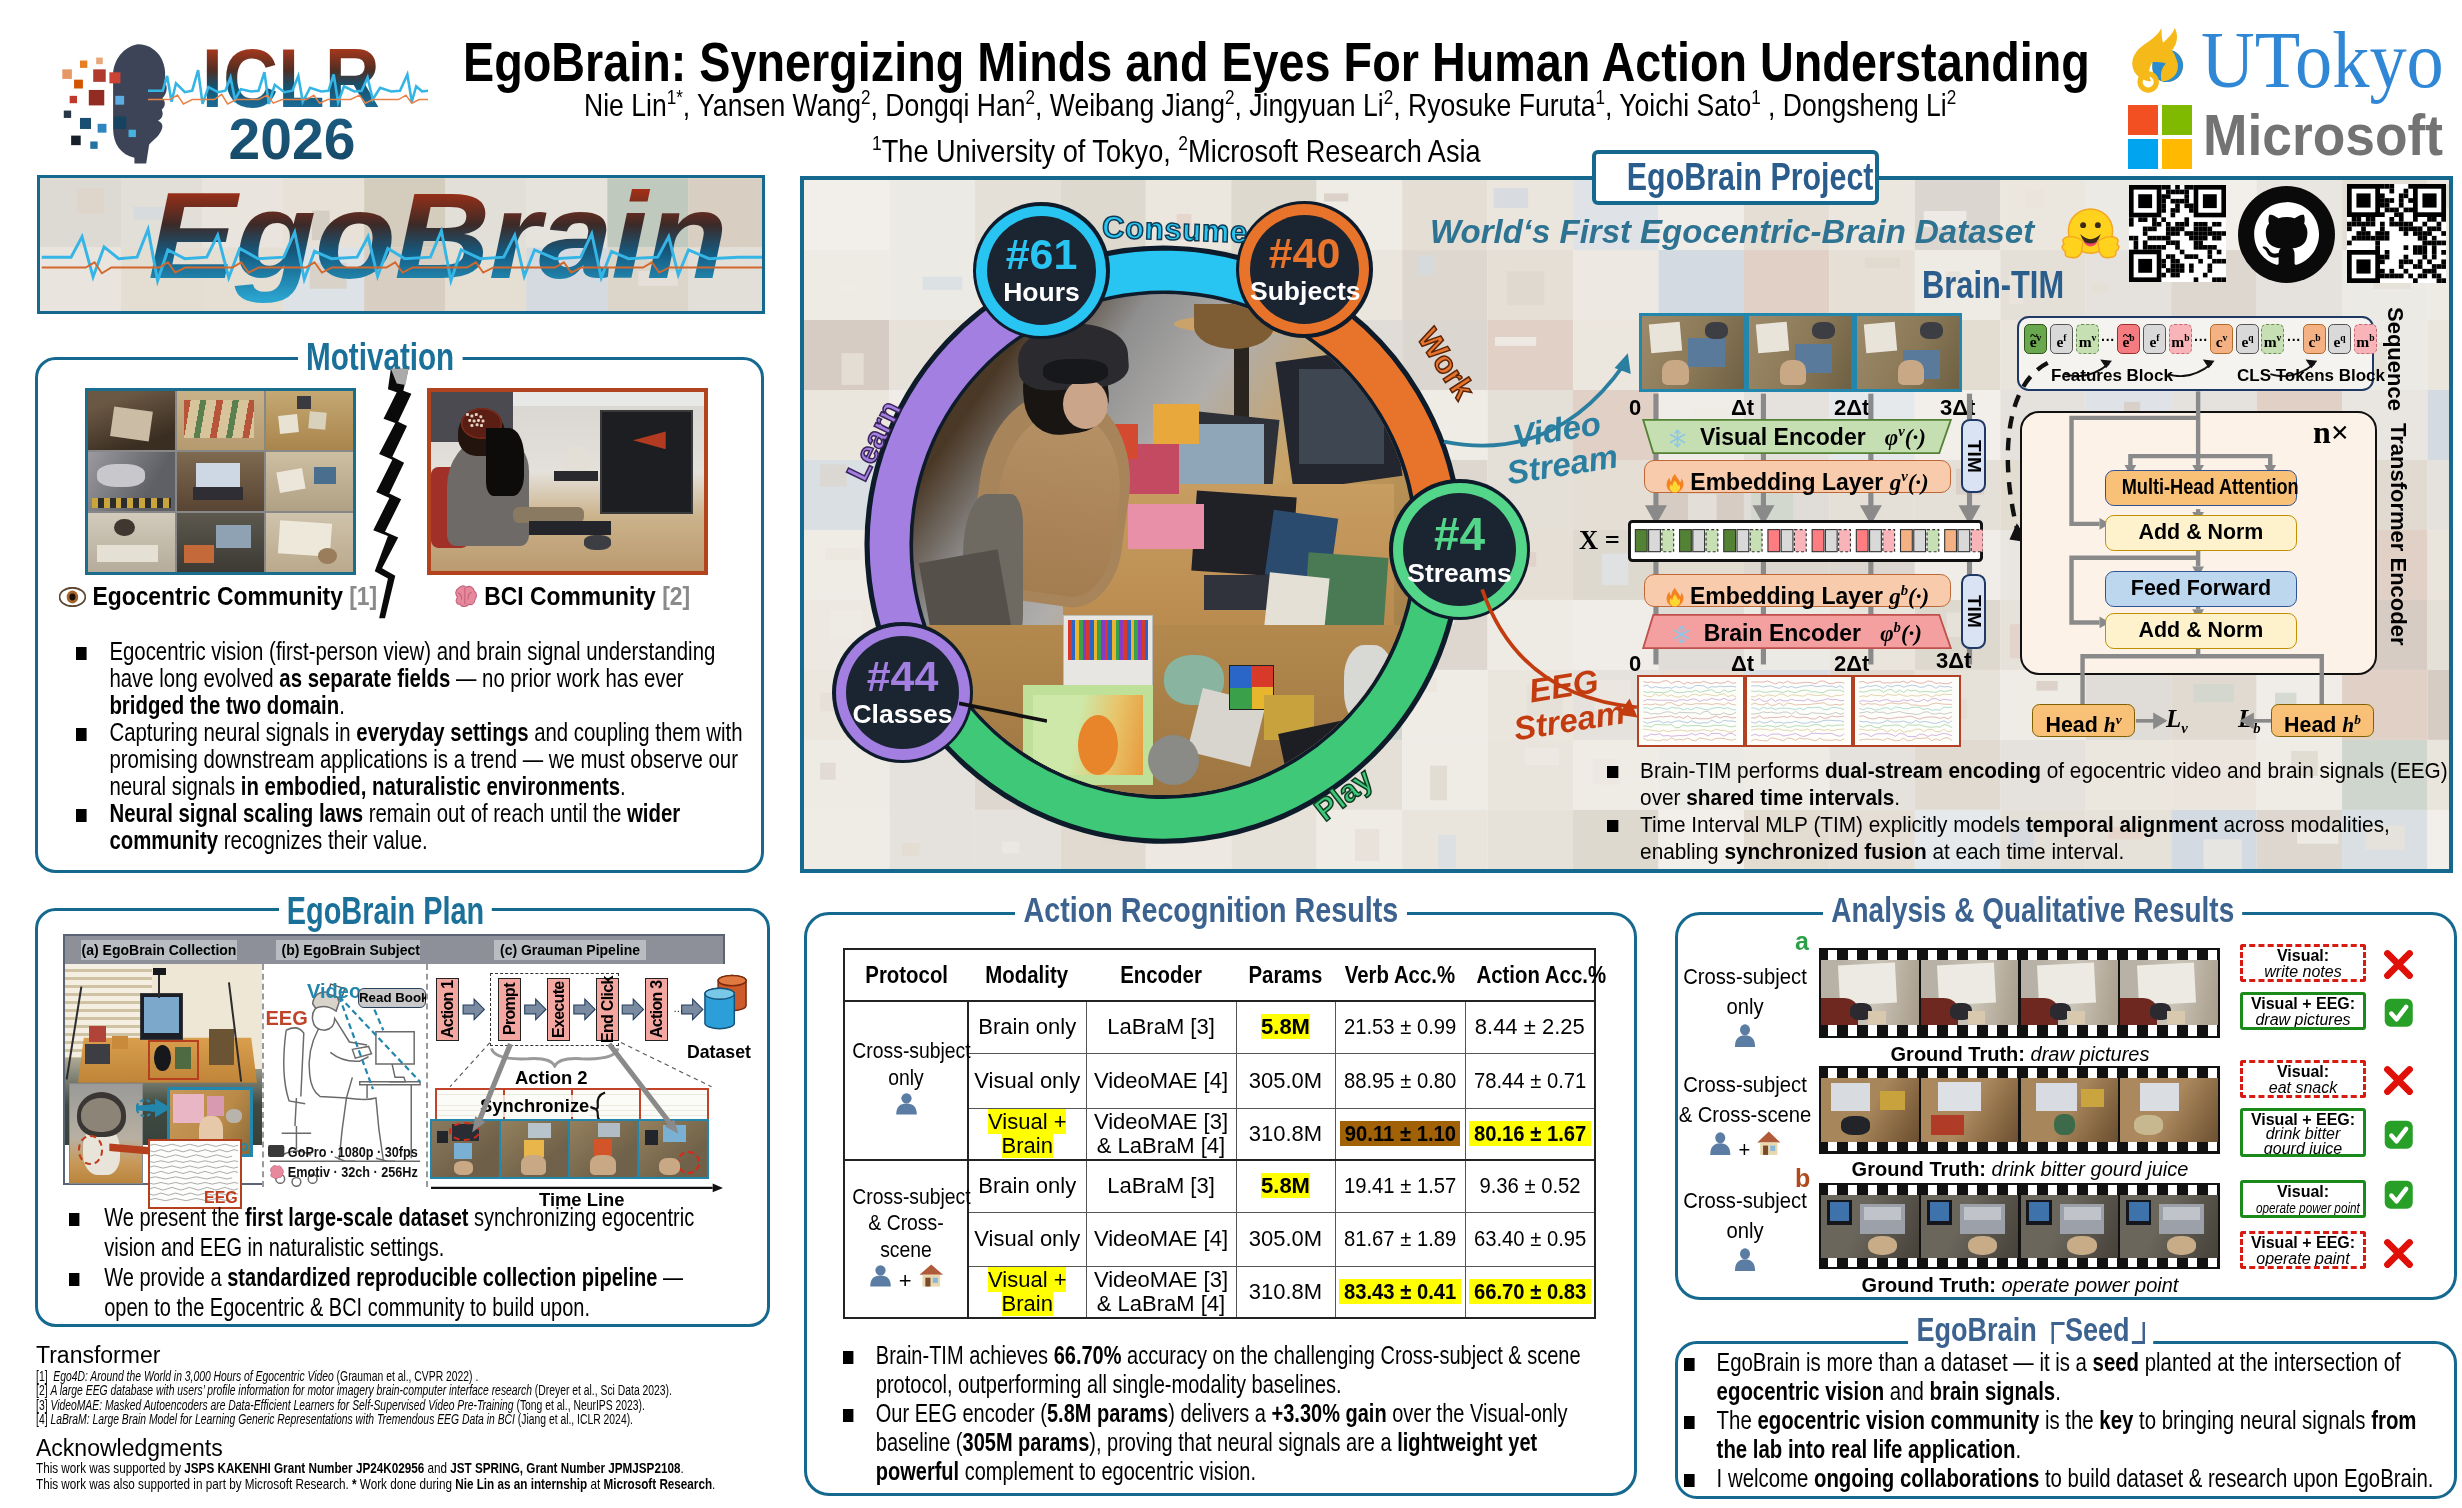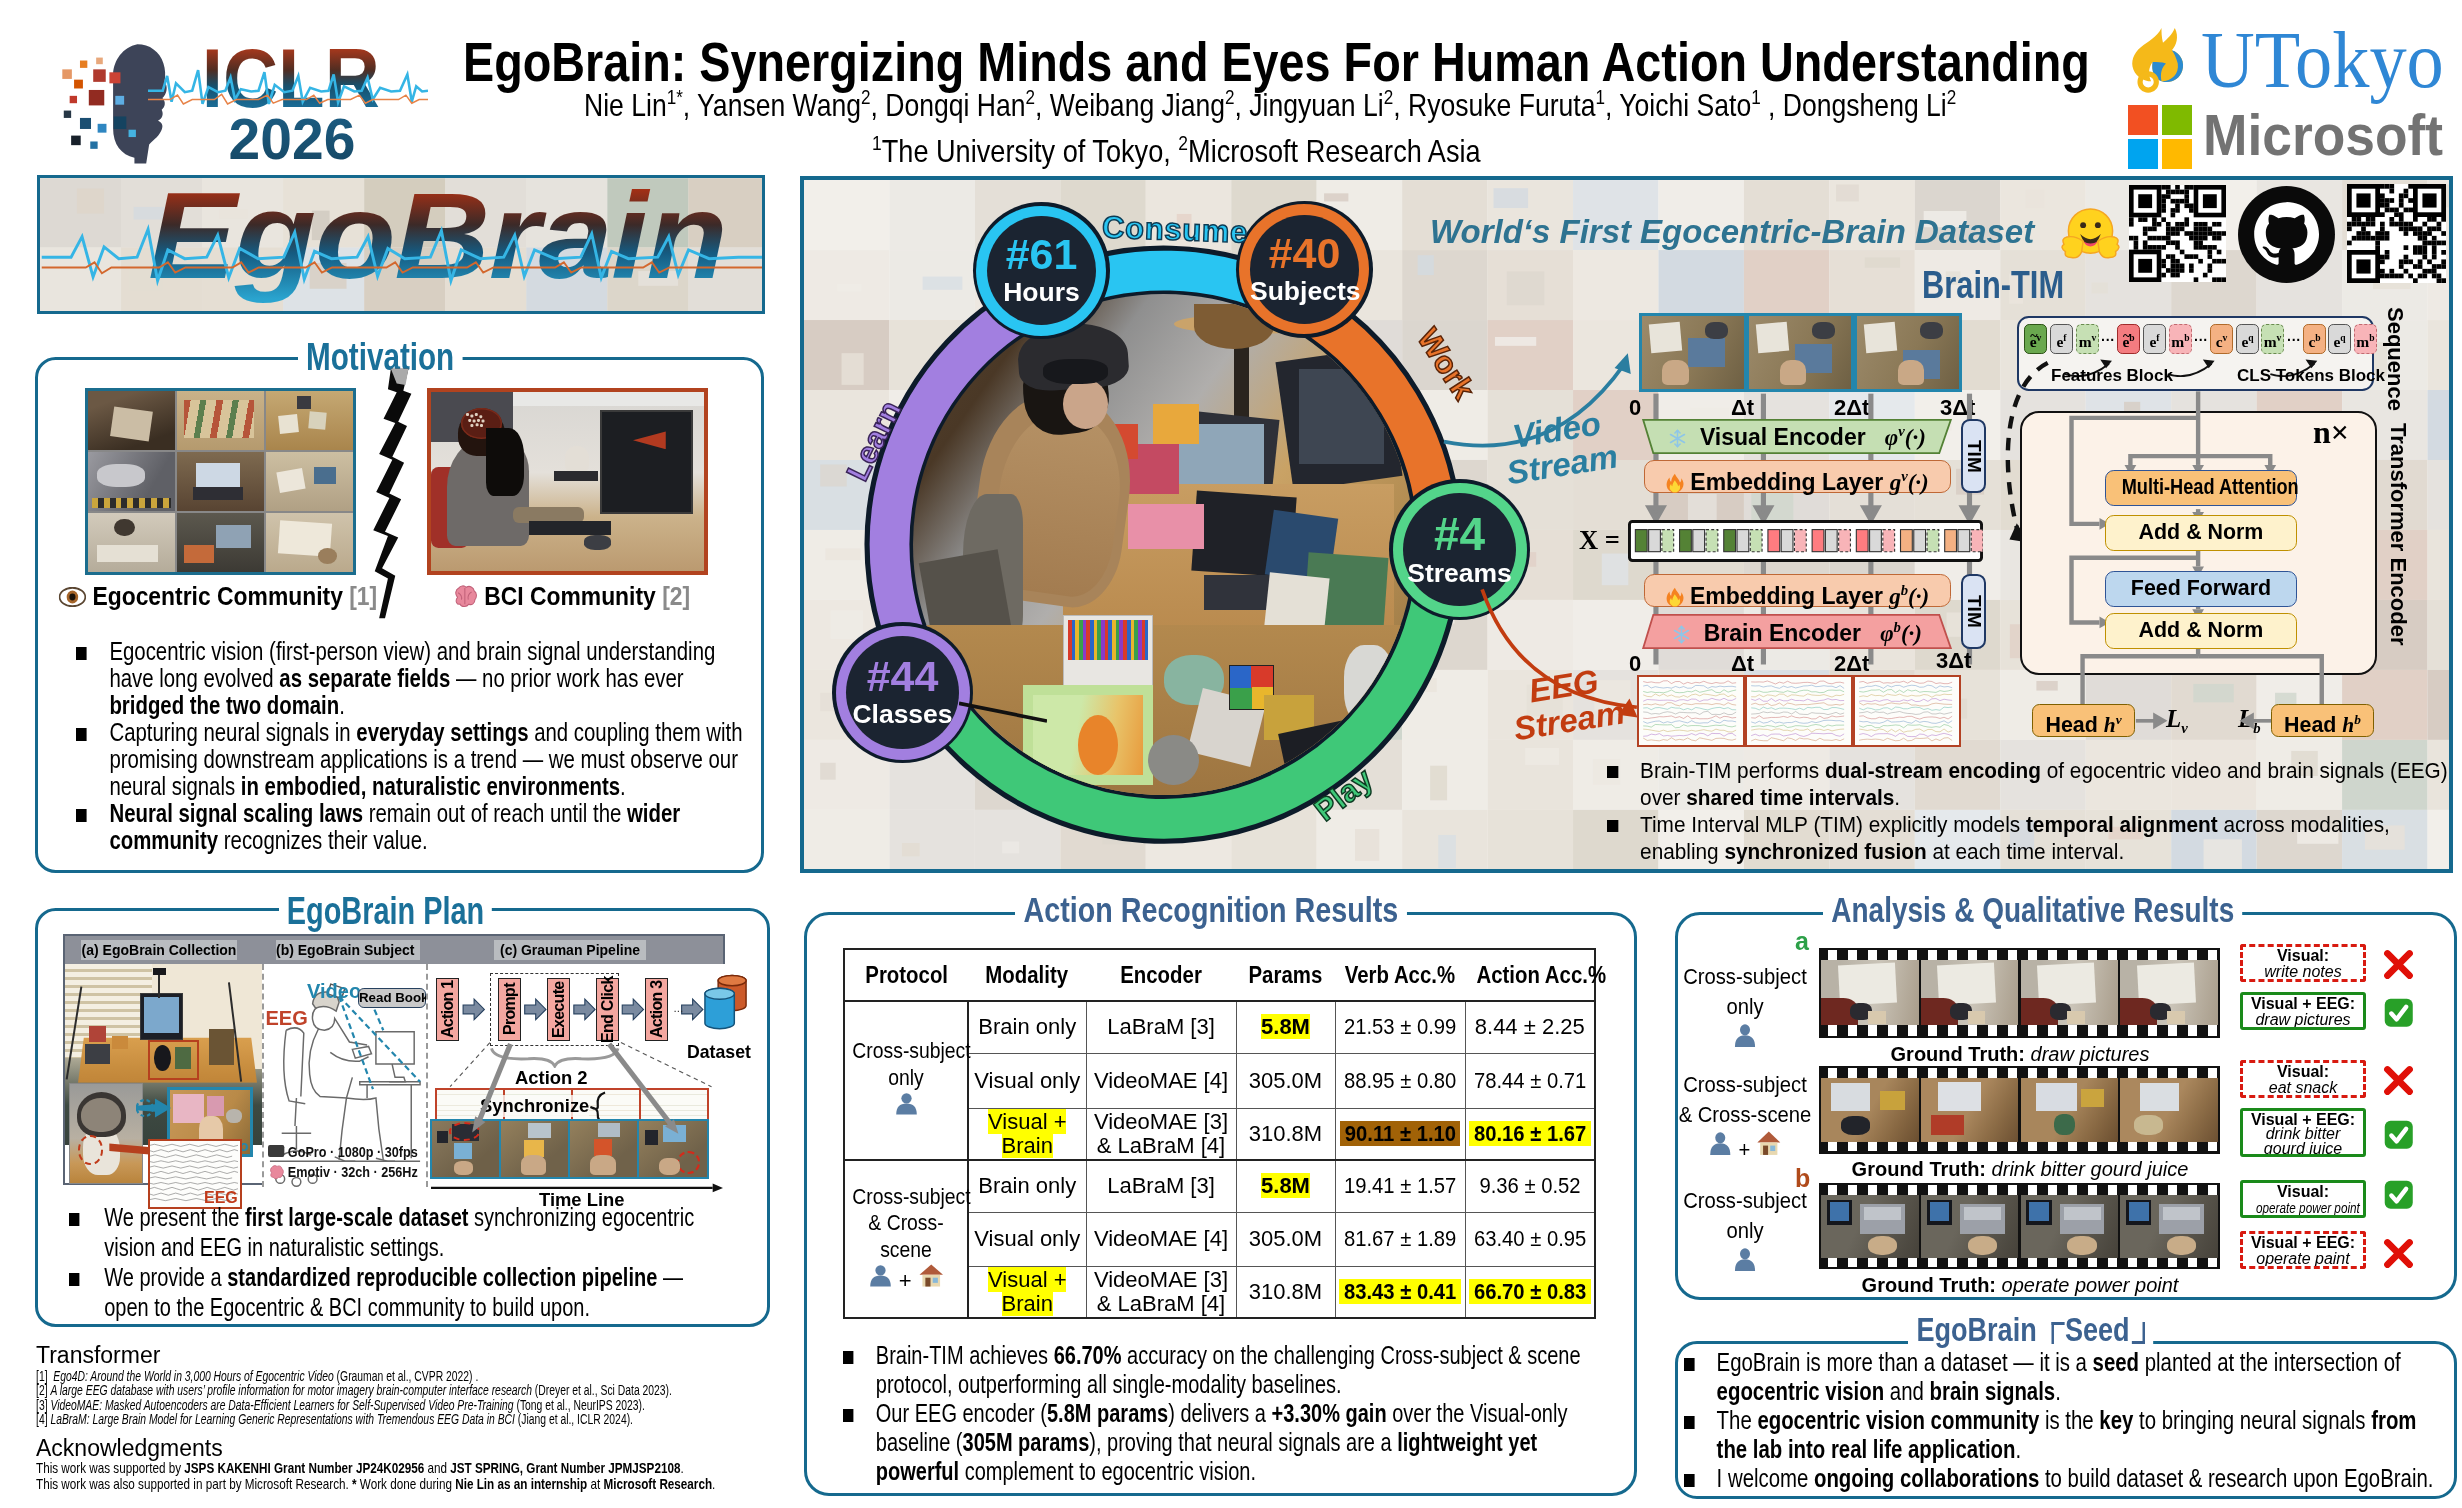--- a/index.html
+++ b/index.html
@@ -197,21 +197,21 @@
         <span><b>Neural signal scaling laws</b> remain out of reach until the <b>wider</b><br><b>community</b> recognizes their value.</span>
       </div>
 </div>
 
 <div class="box" style="left:35px; top:908px; width:735px; height:419px;"></div>
 <div class="sectitle" style="left:279px; top:890px; font-size:38px; color:#1a7099; transform:scaleX(0.76); transform-origin:left top; padding:0 10.3px;">EgoBrain Plan</div>
 
 <div class="abs" style="left:63px; top:934px; width:662px; height:251px; border:2.9px solid #5a6474; background:#fff;">
   <div class="abs" style="left:0; top:0; width:100%; height:28px; background:#8d9099;"></div>
   <div class="abs" style="left:16px; top:4.4px; width:156px; height:20px; background:#b9bcc0; text-align:center; font-weight:bold; font-size:14px; line-height:20px; white-space:nowrap;">(a) EgoBrain Collection</div>
-  <div class="abs" style="left:211px; top:4.4px; width:144px; height:20px; background:#b9bcc0; text-align:left; font-weight:bold; font-size:14px; line-height:20px; white-space:nowrap;">(b) EgoBrain Subject</div>
+  <div class="abs" style="left:211px; top:4.4px; width:144px; height:20px; background:#b9bcc0; text-align:right; font-weight:bold; font-size:14px; line-height:20px; white-space:nowrap;">(b) EgoBrain Subject</div>
   <div class="abs" style="left:429px; top:4.4px; width:152px; height:20px; background:#b9bcc0; text-align:center; font-weight:bold; font-size:14px; line-height:20px; white-space:nowrap;">(c) Grauman Pipeline</div>
 
   <div class="abs" style="left:197px; top:28px; width:0; height:223px; border-left:2.2px dashed #9a9a9a;"></div>
   <div class="abs" style="left:361px; top:28px; width:0; height:223px; border-left:2.2px dashed #9a9a9a;"></div>
 
   <div class="abs" style="left:0px; top:28px; width:197px; height:181px; overflow:hidden; background:linear-gradient(#efe9da 0%, #e2d6bc 40%, #3e4a42 78%, #37423c 100%);">
     <div class="abs" style="left:0;top:0;width:44%;height:52%;background:repeating-linear-gradient(#f4efe2 0 5.2px,#cfc3a4 5.2px 8px);"></div>
     <div class="abs" style="left:44%;top:0;width:56%;height:58%;background:#efe7d6;"></div>
     <div class="abs" style="left:8%;top:40%;width:88%;height:26%;background:linear-gradient(#d99f4e,#c08538); transform:perspective(221px) rotateX(18deg);"></div>
     <div class="abs" style="left:38%;top:16%;width:22%;height:26%;background:#1c1f26;border:1.5px solid #3a3a3a;"></div>
@@ -1408,20 +1408,21 @@
   <div style="display:flex;">
           <span style="flex:0 0 35px;"><span style="display:inline-block;width:11.8px;height:11.8px;background:#000;margin-top:5.2px;"></span></span>
           <span>Brain-TIM performs <b>dual-stream encoding</b> of egocentric video and brain signals (EEG)<br>over <b>shared time intervals</b>.</span>
         </div>
   <div style="display:flex;">
           <span style="flex:0 0 35px;"><span style="display:inline-block;width:11.8px;height:11.8px;background:#000;margin-top:5.2px;"></span></span>
           <span>Time Interval MLP (TIM) explicitly models <b>temporal alignment</b> across modalities,<br>enabling <b>synchronized fusion</b> at each time interval.</span>
         </div>
 </div>
     </div>
+<div class="abs" style="left:1592px; top:150px; width:287px; height:55px; background:#fff; border:4.4px solid #15698e; border-radius:5.9px; text-align:center; font-size:38px; font-weight:bold; color:#2b5d8c; line-height:46px; white-space:nowrap;"><span style="display:inline-block; transform:scaleX(0.8);">EgoBrain&nbsp;Project</span></div>
 
 <div class="box" style="left:804px; top:912px; width:833px; height:584px; border-radius:25px;"></div>
 <div class="sectitle" style="left:1015px; top:890px; font-size:35px; color:#3c6290; transform:scaleX(0.82); transform-origin:left top; padding:0 10.3px;">Action Recognition Results</div>
 
 <table style="position:absolute; left:843px; top:948px; width:751px; border-collapse:collapse; table-layout:fixed; font-family:'Liberation Sans',sans-serif; font-size:22px; color:#000; text-align:center; border:2.2px solid #222;">
   <colgroup>
         <col style="width:124px">
         <col style="width:118px">
         <col style="width:150px">
         <col style="width:99px">

